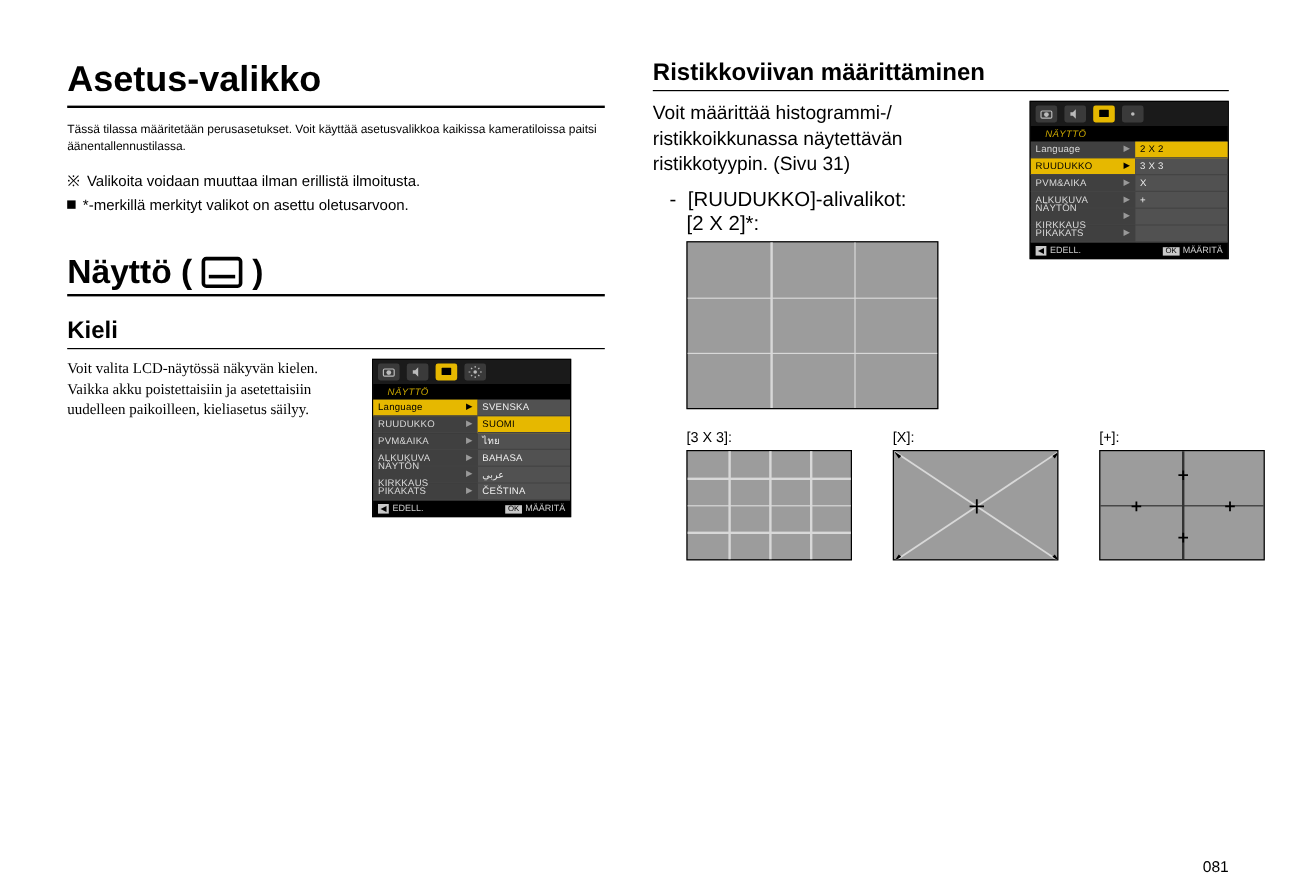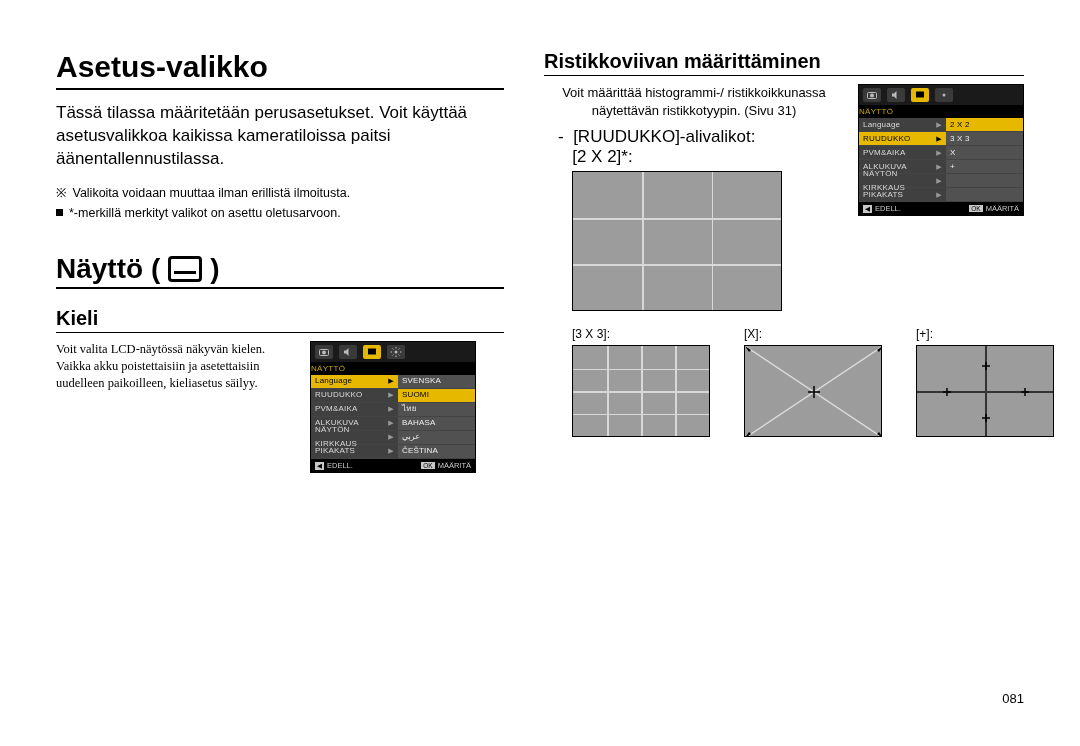--- a/index.html
+++ b/index.html
@@ -16,21 +16,21 @@
   .col-left { width: 460px; }
   .col-right { width: 480px; }
 
   h1.asetus {
     font-size: 30px;
     font-weight: bold;
     border-bottom: 2px solid #000;
     padding-bottom: 4px;
     margin-bottom: 12px;
   }
-  .intro { font-size: 17px; margin-bottom: 12px; line-height: 1.35; }
+  .intro { font-size: 10px; margin-bottom: 12px; line-height: 1.35; }
   ul.bullets { list-style: none; font-size: 12.5px; line-height: 1.6; margin-bottom: 30px; }
   ul.bullets li::before { content: ""; }
   .sqmark { display:inline-block; width:7px; height:7px; background:#000; margin-right:6px; vertical-align: 1px;}
   .star { margin-right:6px; font-family: serif;}
 
   h1.naytto {
     font-size: 28px;
     font-weight: bold;
     border-bottom: 2px solid #000;
     padding-bottom: 2px;
@@ -66,21 +66,21 @@
     width: 166px;
     background: #2a2a2a;
     border: 1px solid #000;
     font-size: 9px;
     color: #cfcfcf;
   }
   .menu-tabs { display:flex; background:#1a1a1a; padding:3px 4px; gap:6px; }
   .tab { width:18px; height:14px; background:#3a3a3a; border-radius:2px; display:flex; align-items:center; justify-content:center;}
   .tab svg { width:12px; height:12px; }
   .tab.sel { background:#e6b800; }
-  .menu-title { background:#000; color:#c9a600; font-size:8px; padding:2px 0; letter-spacing:0.3px;}
+  .menu-title { background:#000; color:#c9a600; font-size:8px; padding:2px 12px; letter-spacing:0.3px;font-style:italic;}
   .menu-body { display:flex; }
   .menu-items { width: 88px; }
   .menu-sub { width: 78px; background:#515151;}
   .mi, .ms {
     height: 14px; line-height:14px; padding:0 4px; border-bottom:1px solid #444;
     display:flex; align-items:center; justify-content:space-between;
     font-size:8px; letter-spacing:0.2px;
   }
   .mi { background:#404040; color:#d8d8d8;}
   .mi.sel { background:#e6b800; color:#000;}
@@ -88,21 +88,21 @@
   .ms.sel { background:#e6b800; color:#000;}
   .arrow { font-size:7px; color:#999;}
   .mi.sel .arrow, .ms.sel .arrow { color:#000;}
   .menu-foot {
     display:flex; background:#000; color:#ccc; font-size:7.5px;
     justify-content: space-between; padding:2px 4px;
   }
   .menu-foot .k { display:inline-block; background:#c9c9c9; color:#000; font-size:6.5px; padding:0 2px; margin-right:3px;}
 
   .rist-wrap { position: relative; }
-  .rist-text { font-size:13px; line-height:1.35; width: 300px; text-align: center; }
+  .rist-text { font-size:16px; line-height:1.35; width: 300px; }
   .grid-note { font-size:17px; margin: 8px 0 4px 14px;}
   .grid-label { font-size:12px; margin: 10px 0 4px 0; }
 
   .grid-row { display:flex; gap:34px; align-items:flex-start;}
   .grid-col { display:flex; flex-direction:column; }
 
   .grid-preview {
     width: 138px; height: 92px;
     background: #9c9c9c;
     border: 1px solid #000;
@@ -110,21 +110,21 @@
   }
   .gp-line { position:absolute; background:#d8d8d8; }
   .v1 { width:1.5px; top:0; bottom:0; }
   .h1 { height:1.5px; left:0; right:0; }
 
   
   .gp-big { width: 210px; height: 140px; }
 
   .menu-float { position:absolute; top:0; right:0; }
 
-  .page-num { position:absolute; bottom:40px; right:56px; font-size:13px; }
+  .page-num { position:absolute; bottom:16px; right:56px; font-size:13px; }
 </style>
 </head>
 <body>
 
 <div class="cols">
   <div class="col-left">
     <h1 class="asetus">Asetus-valikko</h1>
     <p class="intro">Tässä tilassa määritetään perusasetukset. Voit käyttää asetusvalikkoa kaikissa kameratiloissa paitsi äänentallennustilassa.</p>
     <ul class="bullets">
       <li><span class="star">※</span><span>Valikoita voidaan muuttaa ilman erillistä ilmoitusta.</span></li>

